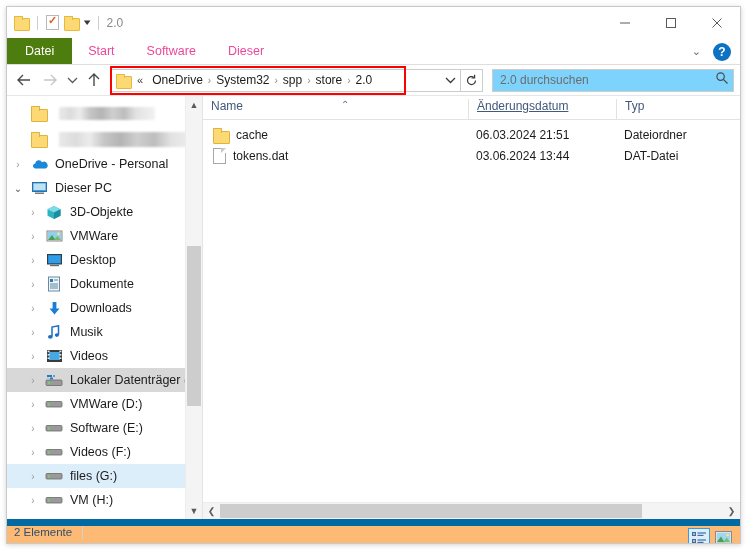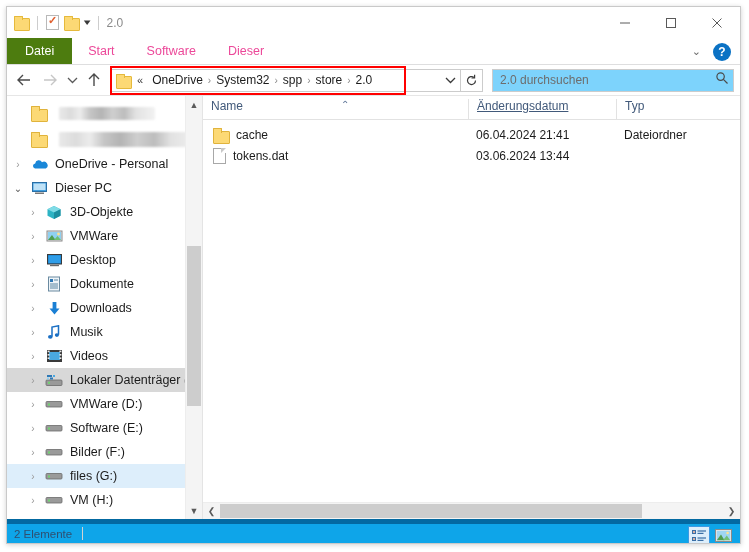--- a/index.html
+++ b/index.html
@@ -294,22 +294,22 @@
   }
   .hs-track { flex: 1 1 auto; position: relative; }
   .hs-thumb {
     position: absolute; left: 0; top: 1px; bottom: 1px;
     width: 422px; background: #cdcdcd;
   }
 
   
   .statusbar {
     height: 24px; flex: 0 0 auto;
-    border-top: 5px solid #0369a1; background: #0ea5e9;
-    display: flex; align-items: center; padding: 0 4px 0 7px;
+    border-top: 7px solid #0369a1; background: #fdba74;
+    display: flex; align-items: flex-start; padding: 0 4px 0 7px;
     position: relative;
   }
   .status-text { font-size: 11.5px; color: #2f4f70; }
   .status-sep { width: 1px; height: 13px; background: #d2d2d2; margin-left: 10px; }
   .view-btns {
     position: absolute; right: 6px; top: 2px;
     display: flex; gap: 2px;
   }
   .vbtn {
     width: 22px; height: 19px;
@@ -599,21 +599,21 @@
         </div>
 
         <div class="nav-item indent-2">
           <span class="nav-chev">›</span>
           <span class="nav-ico">
             <svg width="18" height="10" viewBox="0 0 18 10">
                 <rect x="1" y="2.5" width="16" height="5.5" rx="1" fill="#9a9a9a" stroke="#6a6a6a" stroke-width="0.8"></rect>
                 <rect x="3" y="4.5" width="2" height="2" fill="#6fd46f"></rect>
               </svg>
           </span>
-          <span class="nav-label">Bilder (F:)</span>
+          <span class="nav-label">Videos (F:)</span>
         </div>
 
         <div class="nav-item indent-2 selected">
           <span class="nav-chev">›</span>
           <span class="nav-ico">
             <svg width="18" height="10" viewBox="0 0 18 10">
                 <rect x="1" y="2.5" width="16" height="5.5" rx="1" fill="#9a9a9a" stroke="#6a6a6a" stroke-width="0.8"></rect>
                 <rect x="3" y="4.5" width="2" height="2" fill="#6fd46f"></rect>
               </svg>
           </span>
@@ -648,29 +648,30 @@
         <div class="col col-date">Änderungsdatum</div>
         <div class="col col-type">Typ</div>
       </div>
 
       <div class="rows">
         <div class="row">
           <div class="cell-name">
             <span class="sb-folder"></span>
             <span>cache</span>
           </div>
-          <div class="cell-date">06.04.2024 21:41</div>
+          <div class="cell-date">06.03.2024 21:51</div>
           <div class="cell-type">Dateiordner</div>
         </div>
         <div class="row">
           <div class="cell-name">
             <span class="doc-ico"></span>
             <span>tokens.dat</span>
           </div>
           <div class="cell-date">03.06.2024 13:44</div>
+          <div class="cell-type">DAT-Datei</div>
         </div>
       </div>
 
       <div class="hscroll">
         <div class="hs-arrow">❮</div>
         <div class="hs-track">
           <div class="hs-thumb"></div>
         </div>
         <div class="hs-arrow">❯</div>
       </div>

